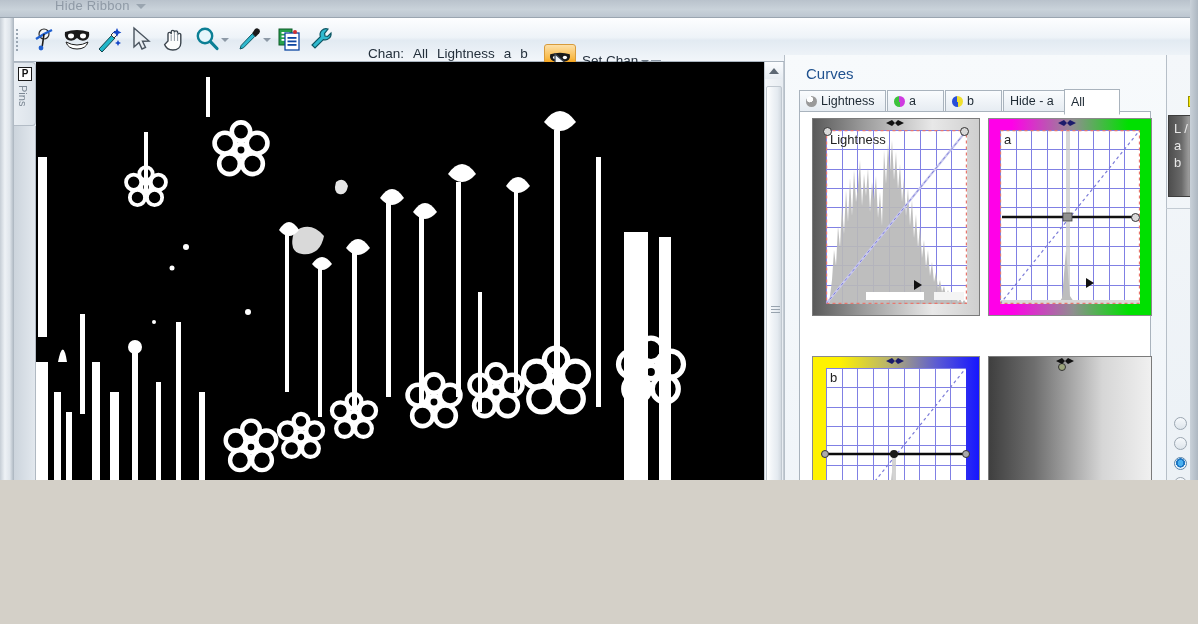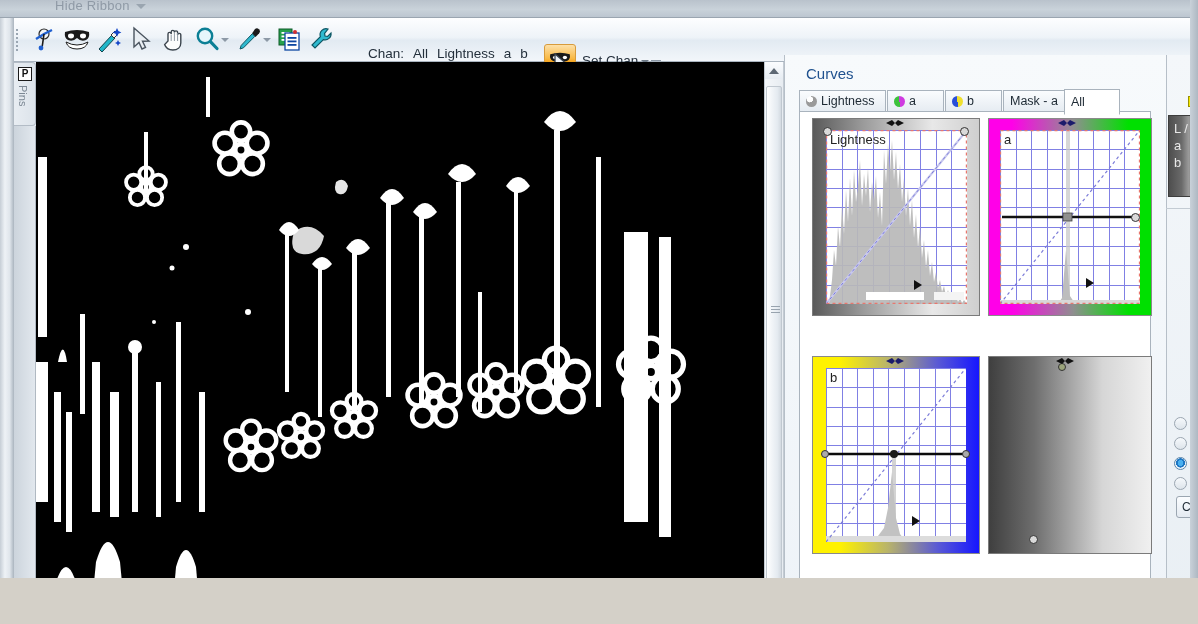--- a/index.html
+++ b/index.html
@@ -5,21 +5,21 @@
   * { box-sizing: border-box; }
   html, body {
     margin: 0; padding: 0;
     width: 1198px; height: 624px;
     overflow: hidden;
     font-family: "Liberation Sans", sans-serif;
     background: #d4d0c8;
   }
   #app {
     position: relative;
-    width: 1198px; height: 578px;
+    width: 1198px; height: 480px;
     overflow: hidden;
     background: linear-gradient(to bottom,#e9eef3 0%,#dfe6ee 100%);
   }
 
   
   .ribbon-hide {
     position: absolute; left: 0; top: 0; width: 1198px; height: 18px;
     background: linear-gradient(to bottom,#b9c2cc 0%,#c9d2da 55%,#bcc6d0 100%);
     border-bottom: 1px solid #9aa5b0;
   }
@@ -575,21 +575,21 @@
       </div>
       <div class="tab" style="left:88px;width:57px;">
         <span class="dot" style="background:conic-gradient(#cf3ae0 0 50%,#3cc23c 50% 100%);"></span>
         <span>a</span>
       </div>
       <div class="tab" style="left:146px;width:57px;">
         <span class="dot" style="background:conic-gradient(#f0e02e 0 50%,#2a4fd8 50% 100%);"></span>
         <span>b</span>
       </div>
       <div class="tab" style="left:204px;width:62px;">
-        <span>Mask - a</span>
+        <span>Hide - a</span>
       </div>
       <div class="tab active" style="left:265px;width:56px;">
         <span>All</span>
       </div>
     </div>
 
     <div class="tabbody">
 
       <div class="cell" style="left:12px;top:6px;width:168px;height:198px;">
         <div class="cell-frame" style="background:linear-gradient(to right,#5a5a5a 0%,#9a9a9a 30%,#e8e8e8 72%,#cfcfcf 100%);

